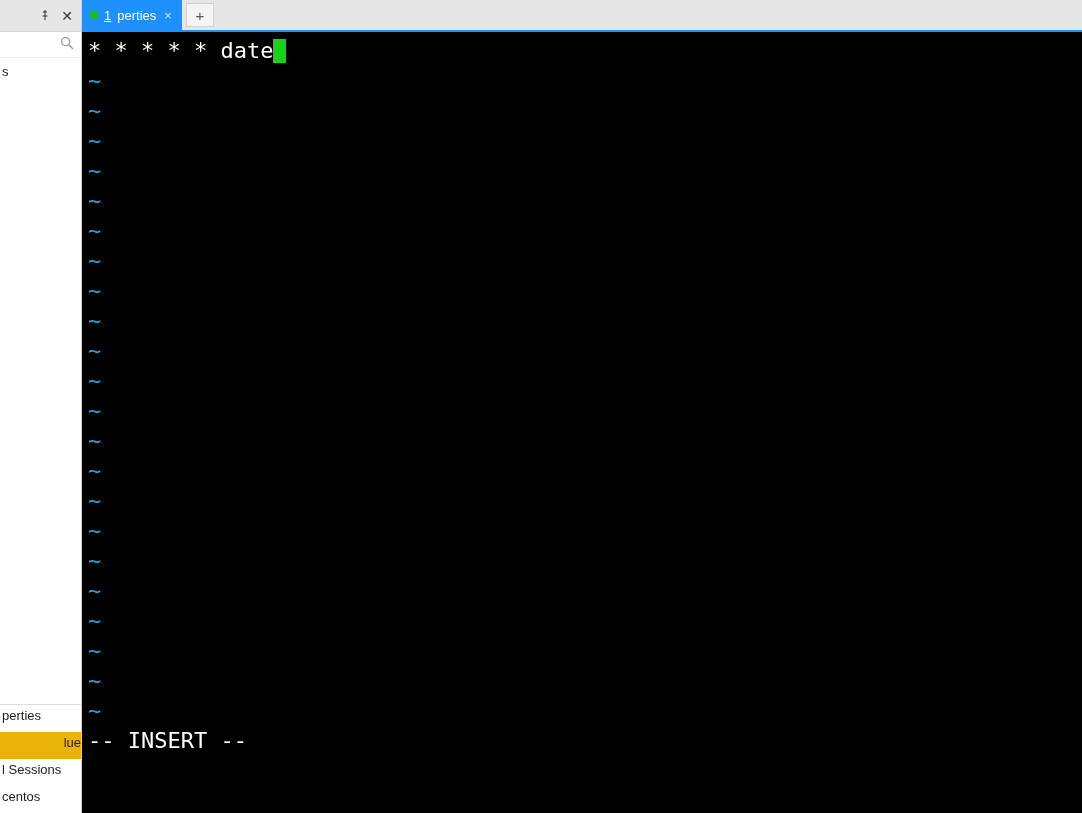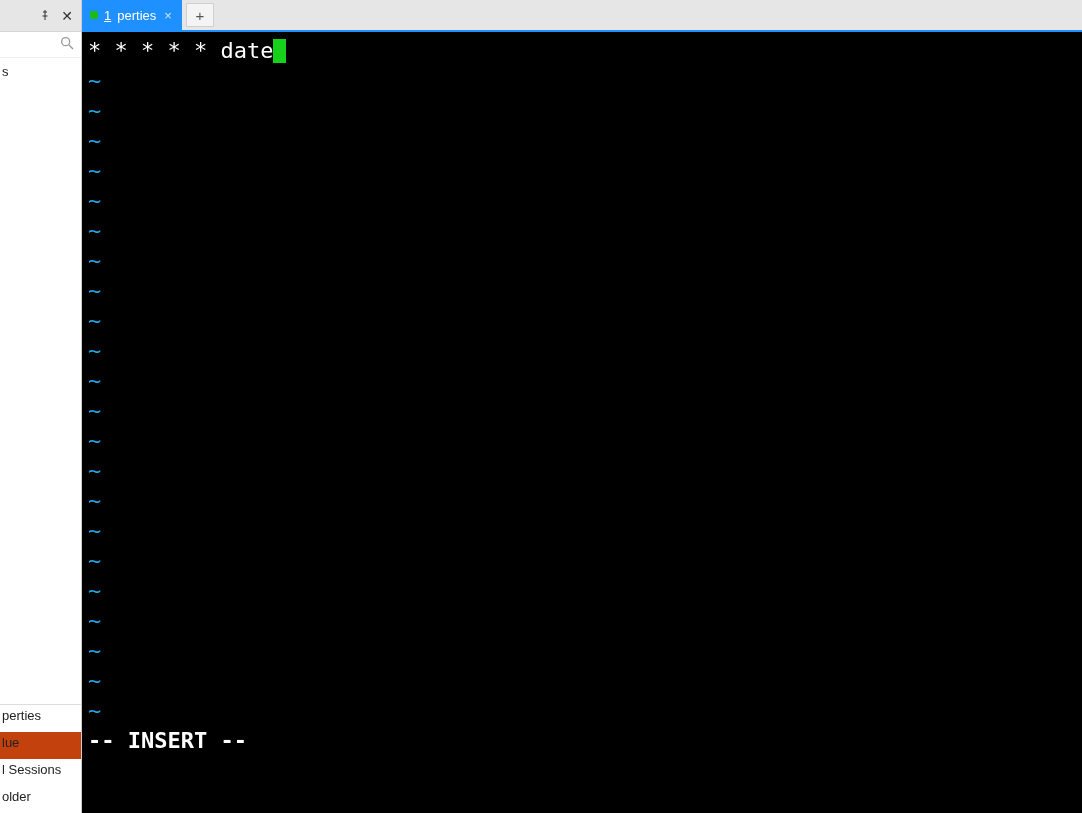--- a/index.html
+++ b/index.html
@@ -58,21 +58,22 @@
     font-size: 13px;
     color: #222;
     border-top: 1px solid #ddd;
   }
   .sidebar-bottom .prop-item {
     padding: 3px 0 9px 2px;
     white-space: nowrap;
     cursor: default;
   }
   .sidebar-bottom .prop-item.selected {
-    background: #c2410c;
+    background: #eab308;
+    text-align: right;
   }
   
   .main {
     flex: 1;
     display: flex;
     flex-direction: column;
     min-width: 0;
   }
   .tabbar {
     height: 32px;
@@ -130,21 +131,21 @@
   .term-line { height: 30px; }
   .tilde { color: #27a6e6; }
   .cursor-block {
     display: inline-block;
     width: 13px; height: 24px;
     background: #17d21a;
     vertical-align: text-bottom;
     margin-left: 0;
   }
   .status-line {
-    font-weight: bold;
+    font-weight: normal;
     color: #fff;
   }
   .pin-icon {
     font-size: 14px;
     transform: rotate(0deg);
     cursor: pointer;
   }
   .close-x {
     font-size: 14px;
     cursor: pointer;
@@ -172,21 +173,21 @@
         </svg>
       </span>
     </div>
     <div class="sidebar-tree" id="tree-host">
         <div class="tree-item">s</div>
       </div>
     <div class="sidebar-bottom" id="props-host">
         <div class="prop-item">perties</div>
         <div class="prop-item selected">lue</div>
         <div class="prop-item">l Sessions</div>
-        <div class="prop-item">older</div>
+        <div class="prop-item">centos</div>
       </div>
   </div>
 
   <div class="main">
     <div class="tabbar">
       <div class="tab">
         <span class="status-dot"></span>
         <span class="tab-number">1</span>
         <span>perties</span>
         <span class="tab-close">×</span>

